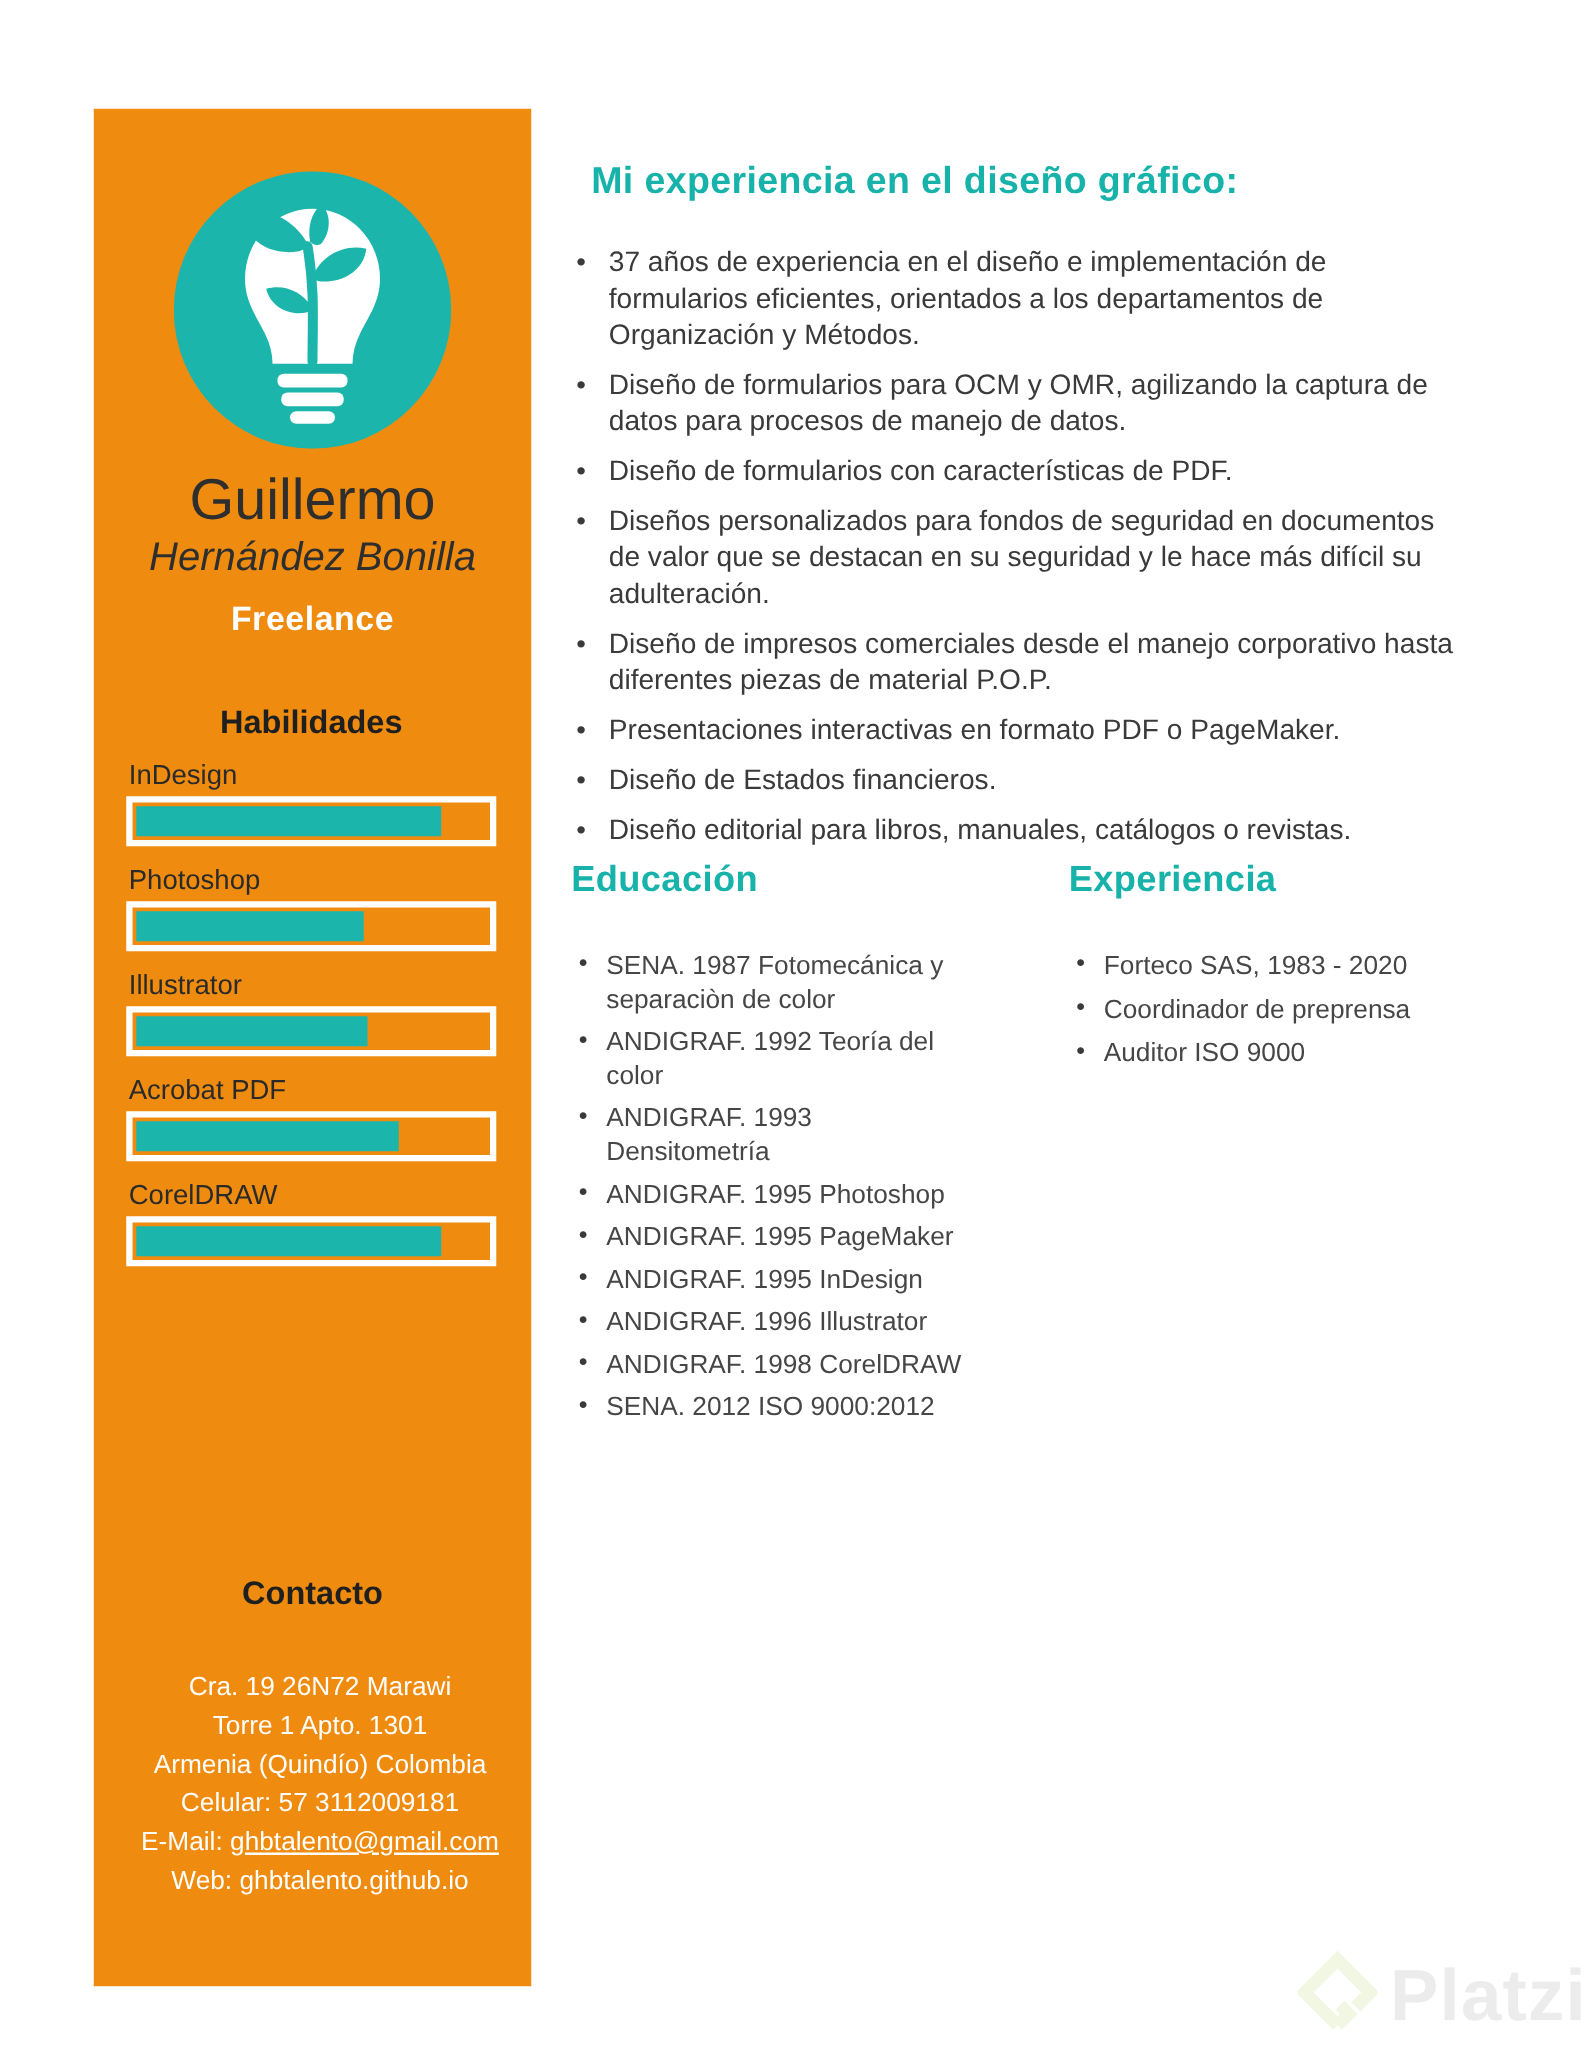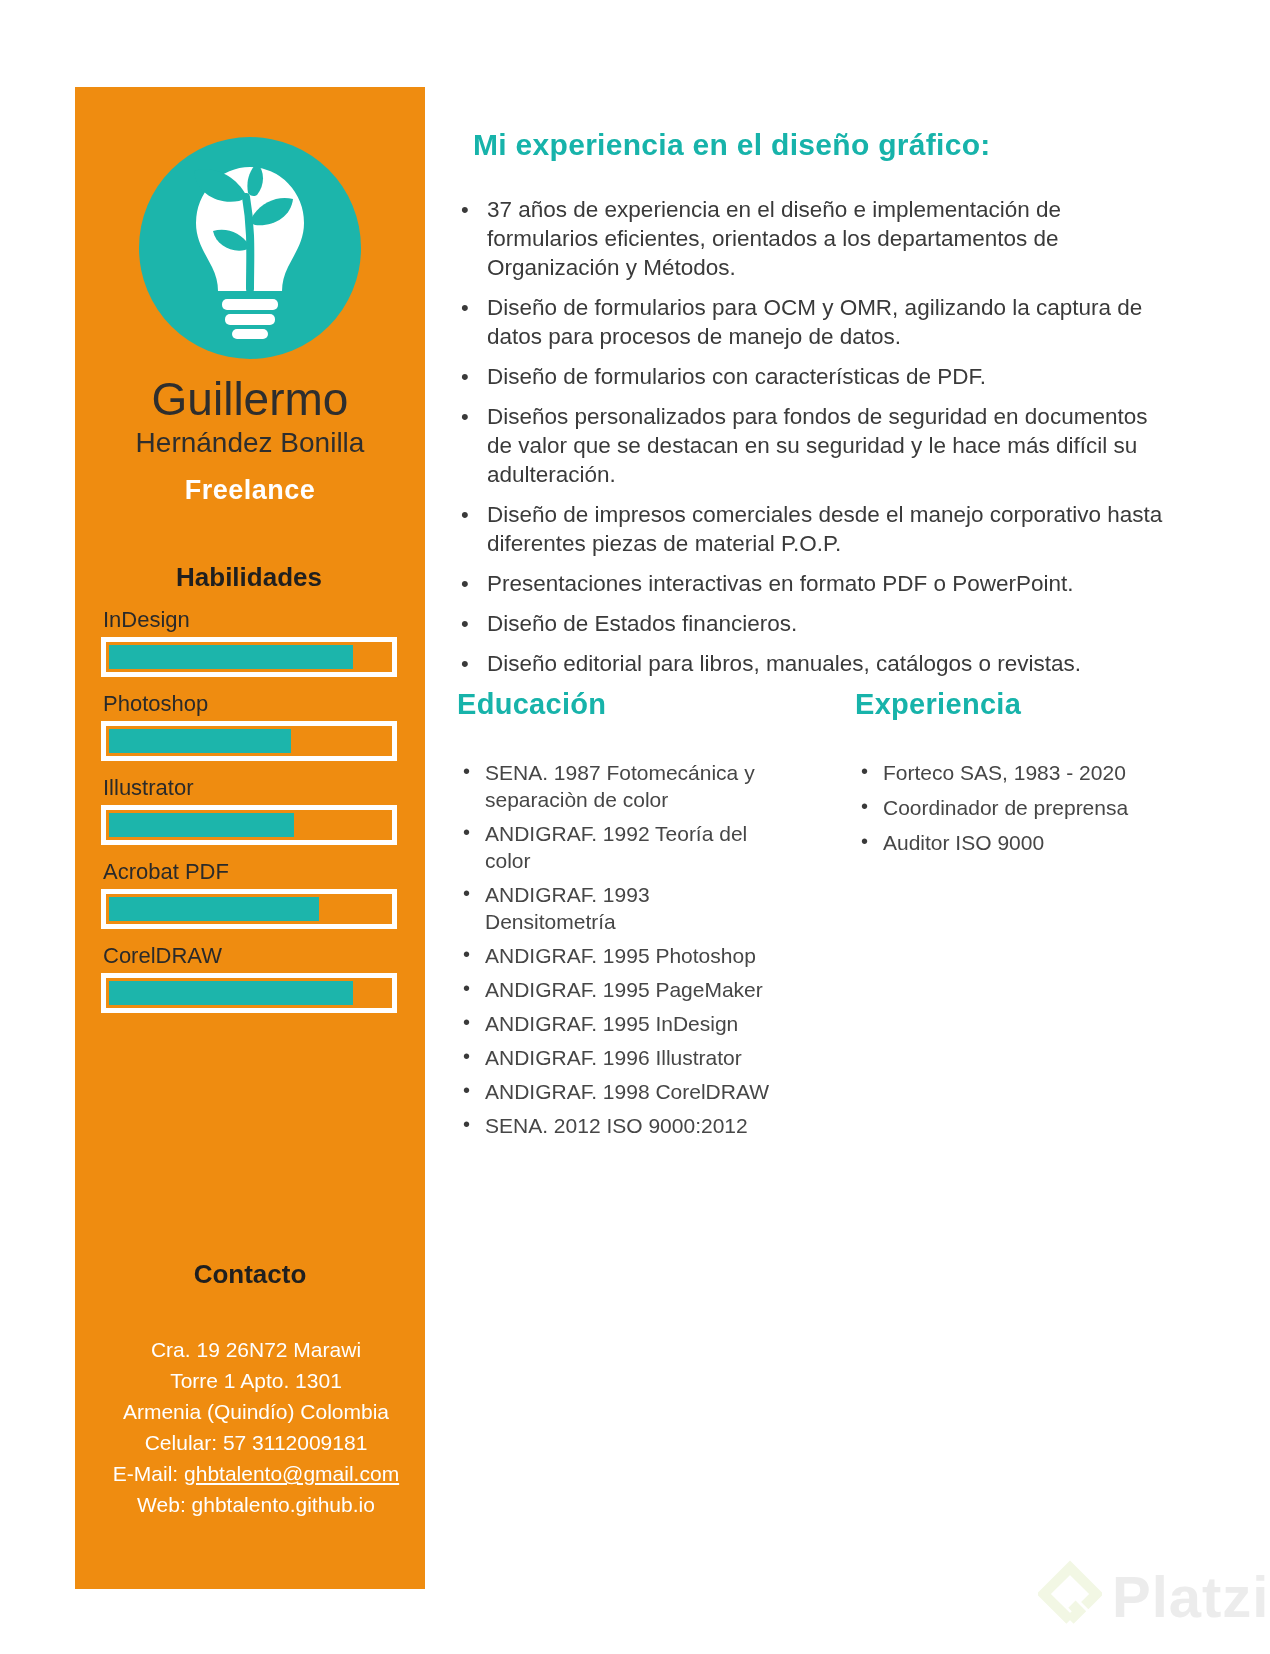--- a/index.html
+++ b/index.html
@@ -5,21 +5,21 @@
   html,body{margin:0;padding:0;}
   body{
     width:1270px;height:1654px;position:relative;background:#ffffff;
     font-family:"Liberation Sans","DejaVu Sans",sans-serif;overflow:hidden;
   }
   
   .sidebar{position:absolute;left:75px;top:87px;width:350px;height:1502px;background:#EF8C10;}
   .logo{position:absolute;left:64px;top:50px;width:222px;height:222px;}
   .nameblock{position:absolute;top:288px;left:0;width:100%;text-align:center;color:#2E2E2E;}
   .name-first{font-size:46px;line-height:1.05;font-weight:400;}
-  .name-last{font-size:28px;margin-top:4px;font-weight:400;}
+  .name-last{font-size:32px;margin-top:4px;font-weight:400;font-style:italic;}
   .role{font-size:27px;margin-top:16px;font-weight:bold;color:#ffffff;letter-spacing:.5px;}
   .skills{position:absolute;top:475px;left:26px;right:28px;}
   .skills-title{text-align:center;font-size:26px;font-weight:bold;color:#1F1F1F;margin-bottom:14px;}
   .skill-label{font-size:22px;color:#2A2A2A;line-height:26px;margin-left:2px;}
   .skill-bar{box-sizing:border-box;height:40px;border:5px solid #ffffff;padding:3px;margin:4px 0 14px 0;}
   .skill-fill{height:24px;background:#1CB5AB;}
   .contact{position:absolute;top:1172px;left:0;width:100%;text-align:center;}
   .contact-title{font-size:26px;font-weight:bold;color:#1F1F1F;margin-bottom:44px;}
   .c-line{font-size:21px;color:#ffffff;line-height:31px;padding-left:12px;}
   .c-line a{color:#ffffff;}
@@ -135,21 +135,21 @@
       <li>37 años de experiencia en el diseño e implementación de formularios eficientes, orientados a los departamentos de Organización y Métodos.</li>
 
       <li>Diseño de formularios para OCM y OMR, agilizando la captura de datos para procesos de manejo de datos.</li>
 
       <li>Diseño de formularios con características de PDF.</li>
 
       <li>Diseños personalizados para fondos de seguridad en documentos de valor que se destacan en su seguridad y le hace más difícil su adulteración.</li>
 
       <li>Diseño de impresos comerciales desde el manejo corporativo hasta diferentes piezas de material P.O.P.</li>
 
-      <li>Presentaciones interactivas en formato PDF o PowerPoint.</li>
+      <li>Presentaciones interactivas en formato PDF o PageMaker.</li>
 
       <li>Diseño de Estados financieros.</li>
 
       <li>Diseño editorial para libros, manuales, catálogos o revistas.</li>
     </ul>
 </div>
 
 <div class="col col-edu">
   <h2>Educación</h2>
   <ul class="sub-list">

